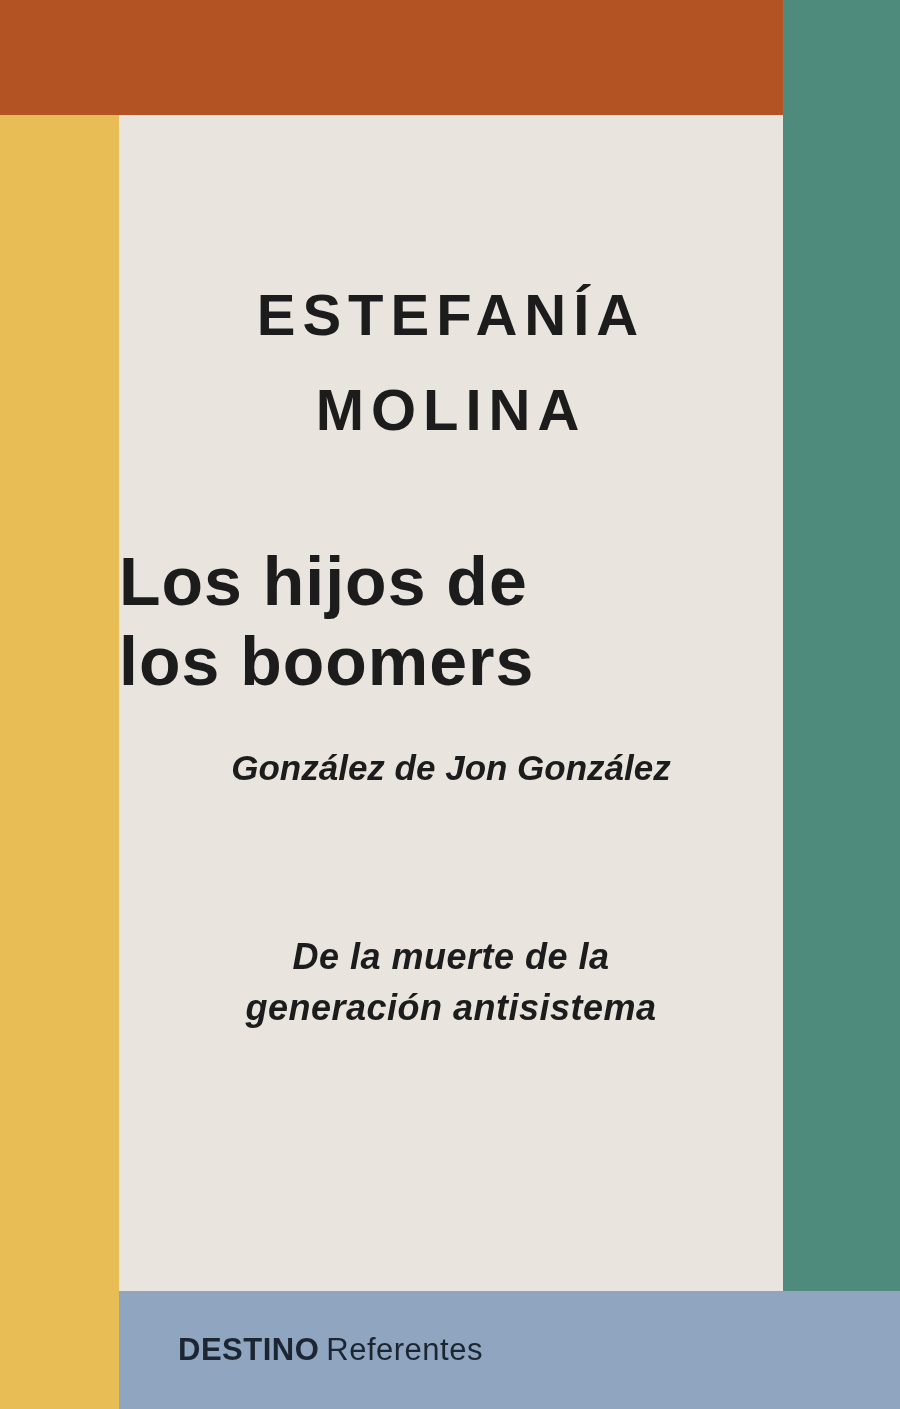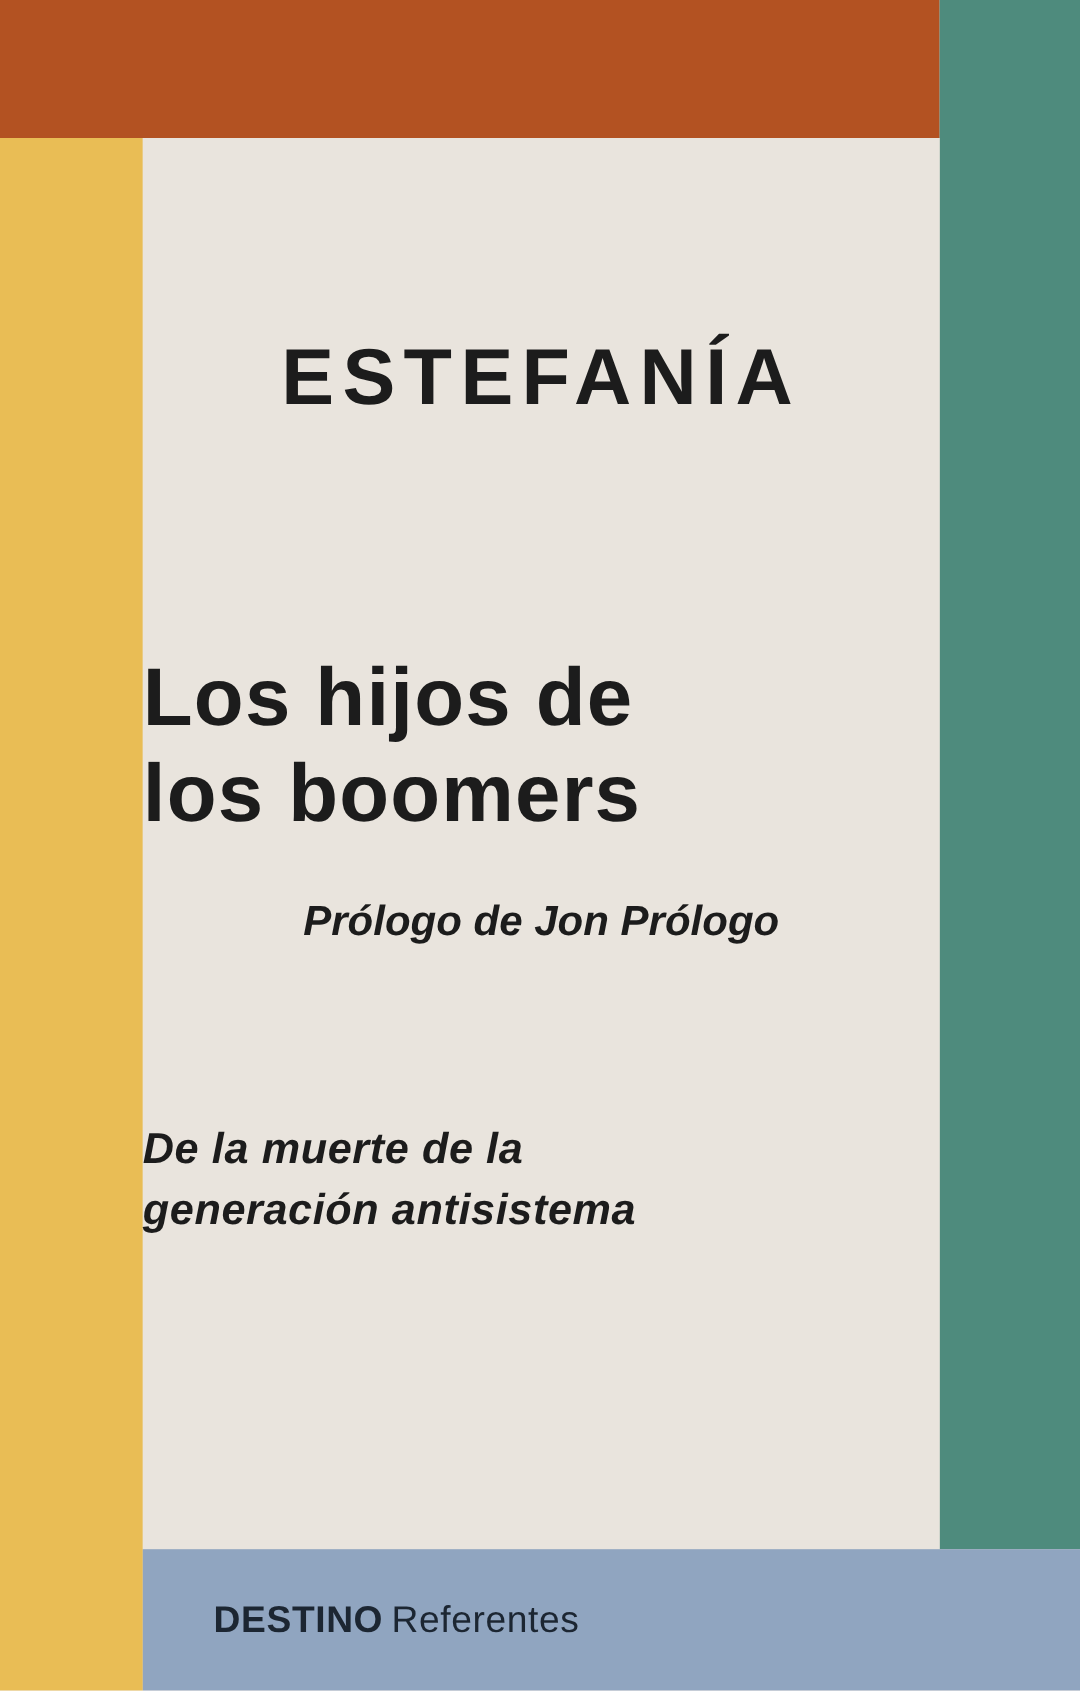--- a/index.html
+++ b/index.html
@@ -44,21 +44,21 @@
     background: #90a5c0;
     display: flex;
     align-items: center;
   }
   .author {
     position: absolute;
     left: 0; top: 152px; 
     width: 100%;
     margin: 0;
     text-align: center;
-    font-size: 66px;
+    font-size: 58px;
     font-weight: 700;
     line-height: 95px;
     letter-spacing: 7px;
     color: #1c1c1c;
   }
   .title {
     position: absolute;
     left: 0; top: 426px; 
     width: 100%;
     margin: 0;
@@ -78,20 +78,21 @@
     font-weight: 700;
     font-style: italic;
     line-height: 40px;
     color: #1c1c1c;
   }
   .tagline {
     position: absolute;
     left: 0; top: 816px; 
     width: 100%;
     margin: 0;
+    text-align: center;
     font-size: 36px;
     font-weight: 700;
     font-style: italic;
     line-height: 51px;
     letter-spacing: 0.5px;
     color: #1c1c1c;
   }
   .line { display: block; }
   .imprint {
     padding-left: 59px;
@@ -114,28 +115,29 @@
 <div class="cover">
 
   <div class="band band-top"></div>
   <div class="band band-right"></div>
   <div class="band band-left"></div>
 
   <div class="panel">
 
     <h1 class="author">
       <span class="line">ESTEFANÍA</span>
+      <span class="line">MOLINA</span>
     </h1>
 
     <h2 class="title">
       <span class="line">Los hijos de</span>
       <span class="line">los boomers</span>
     </h2>
 
-    <p class="prologue">Prólogo de Jon Prólogo</p>
+    <p class="prologue">González de Jon González</p>
 
     <p class="tagline">
       <span class="line">De la muerte de la</span>
       <span class="line">generación antisistema</span>
     </p>
 
   </div>
 
   <div class="band band-bottom">
     <div class="imprint">

